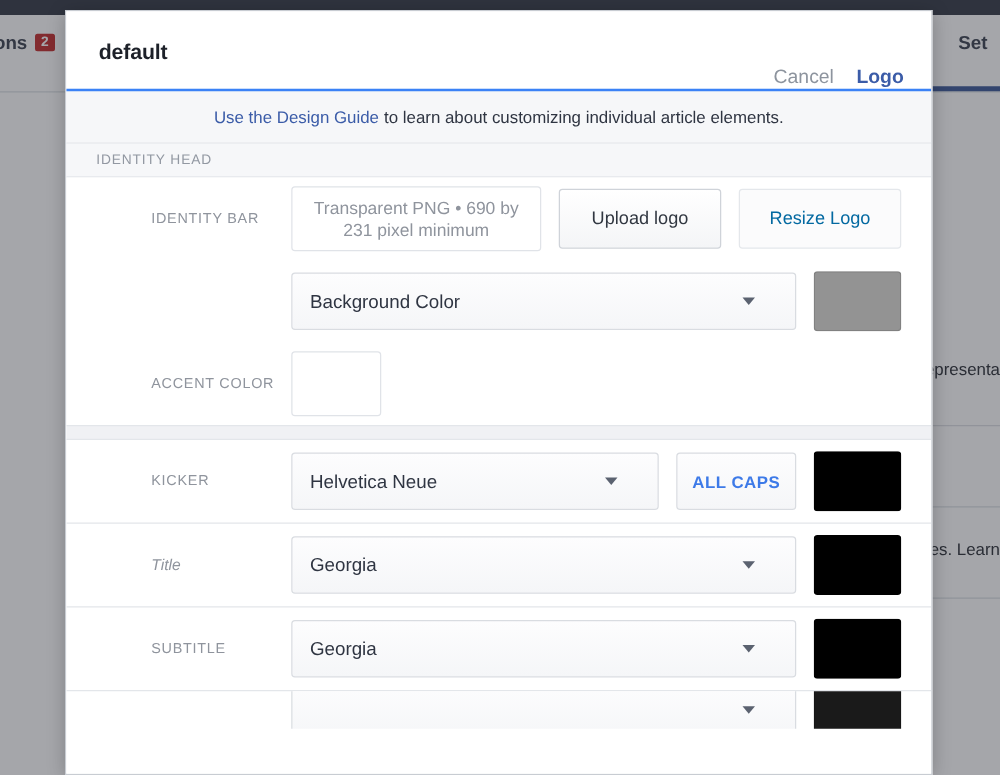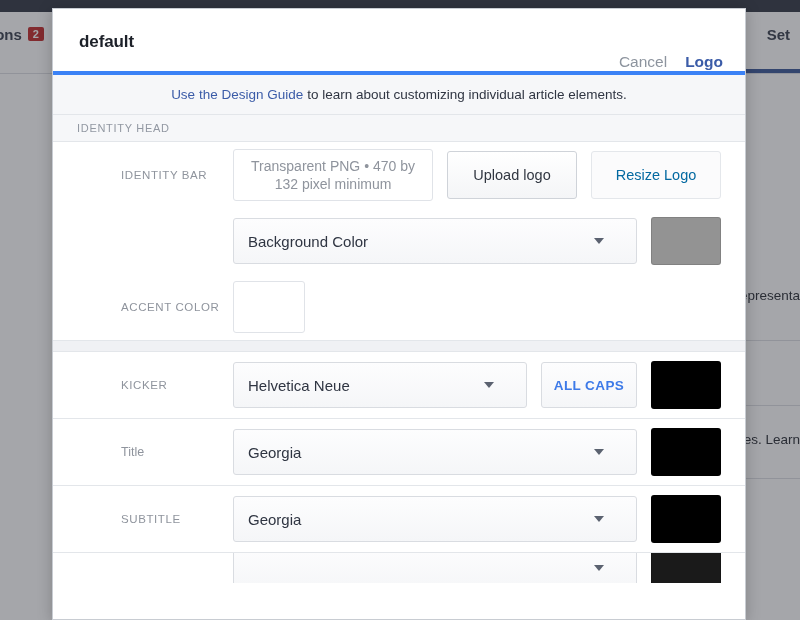--- a/index.html
+++ b/index.html
@@ -142,21 +142,21 @@
   }
 
   
   #design-guide-banner {
     flex: 0 0 auto;
     height: 44px;
     display: flex;
     align-items: center;
     justify-content: center;
     background: #f6f7f9;
-    border-top: 4px solid #3b82f6;
+    border-top: 2px solid #3b82f6;
     border-bottom: 1px solid #e3e6ea;
     font-size: 13.5px;
     color: #2f3542;
   }
   #design-guide-link {
     color: #3b5ca8;
     text-decoration: none;
     cursor: pointer;
     margin-right: 4px;
   }
@@ -204,20 +204,21 @@
     flex: 0 0 112px;
     font-size: 11.5px;
     letter-spacing: 0.6px;
     color: #8f949d;
     white-space: nowrap;
     margin-left: 44px;
   }
   .row-label.mixed-case {
     font-size: 12.5px;
     letter-spacing: 0;
+    font-style: italic;
   }
 
   .row-controls {
     flex: 1 1 auto;
     display: flex;
     align-items: center;
     gap: 14px;
   }
 
   
@@ -365,21 +366,21 @@
     <span>to learn about customizing individual article elements.</span>
   </div>
 
   <div class="section-header">IDENTITY HEAD</div>
 
   <div id="modal-body">
 
     <div class="form-row">
       <div class="row-label">IDENTITY BAR</div>
       <div class="row-controls">
-        <div class="placeholder-box">Transparent PNG • 470 by 132 pixel minimum</div>
+        <div class="placeholder-box">Transparent PNG • 690 by 231 pixel minimum</div>
         <button class="push-button">Upload logo</button>
         <button class="push-button disabled">Resize Logo</button>
       </div>
     </div>
 
     <div class="form-row">
       <div class="row-label"></div>
       <div class="row-controls">
         <div class="select-field">
           <span class="select-value">Background Color</span>

